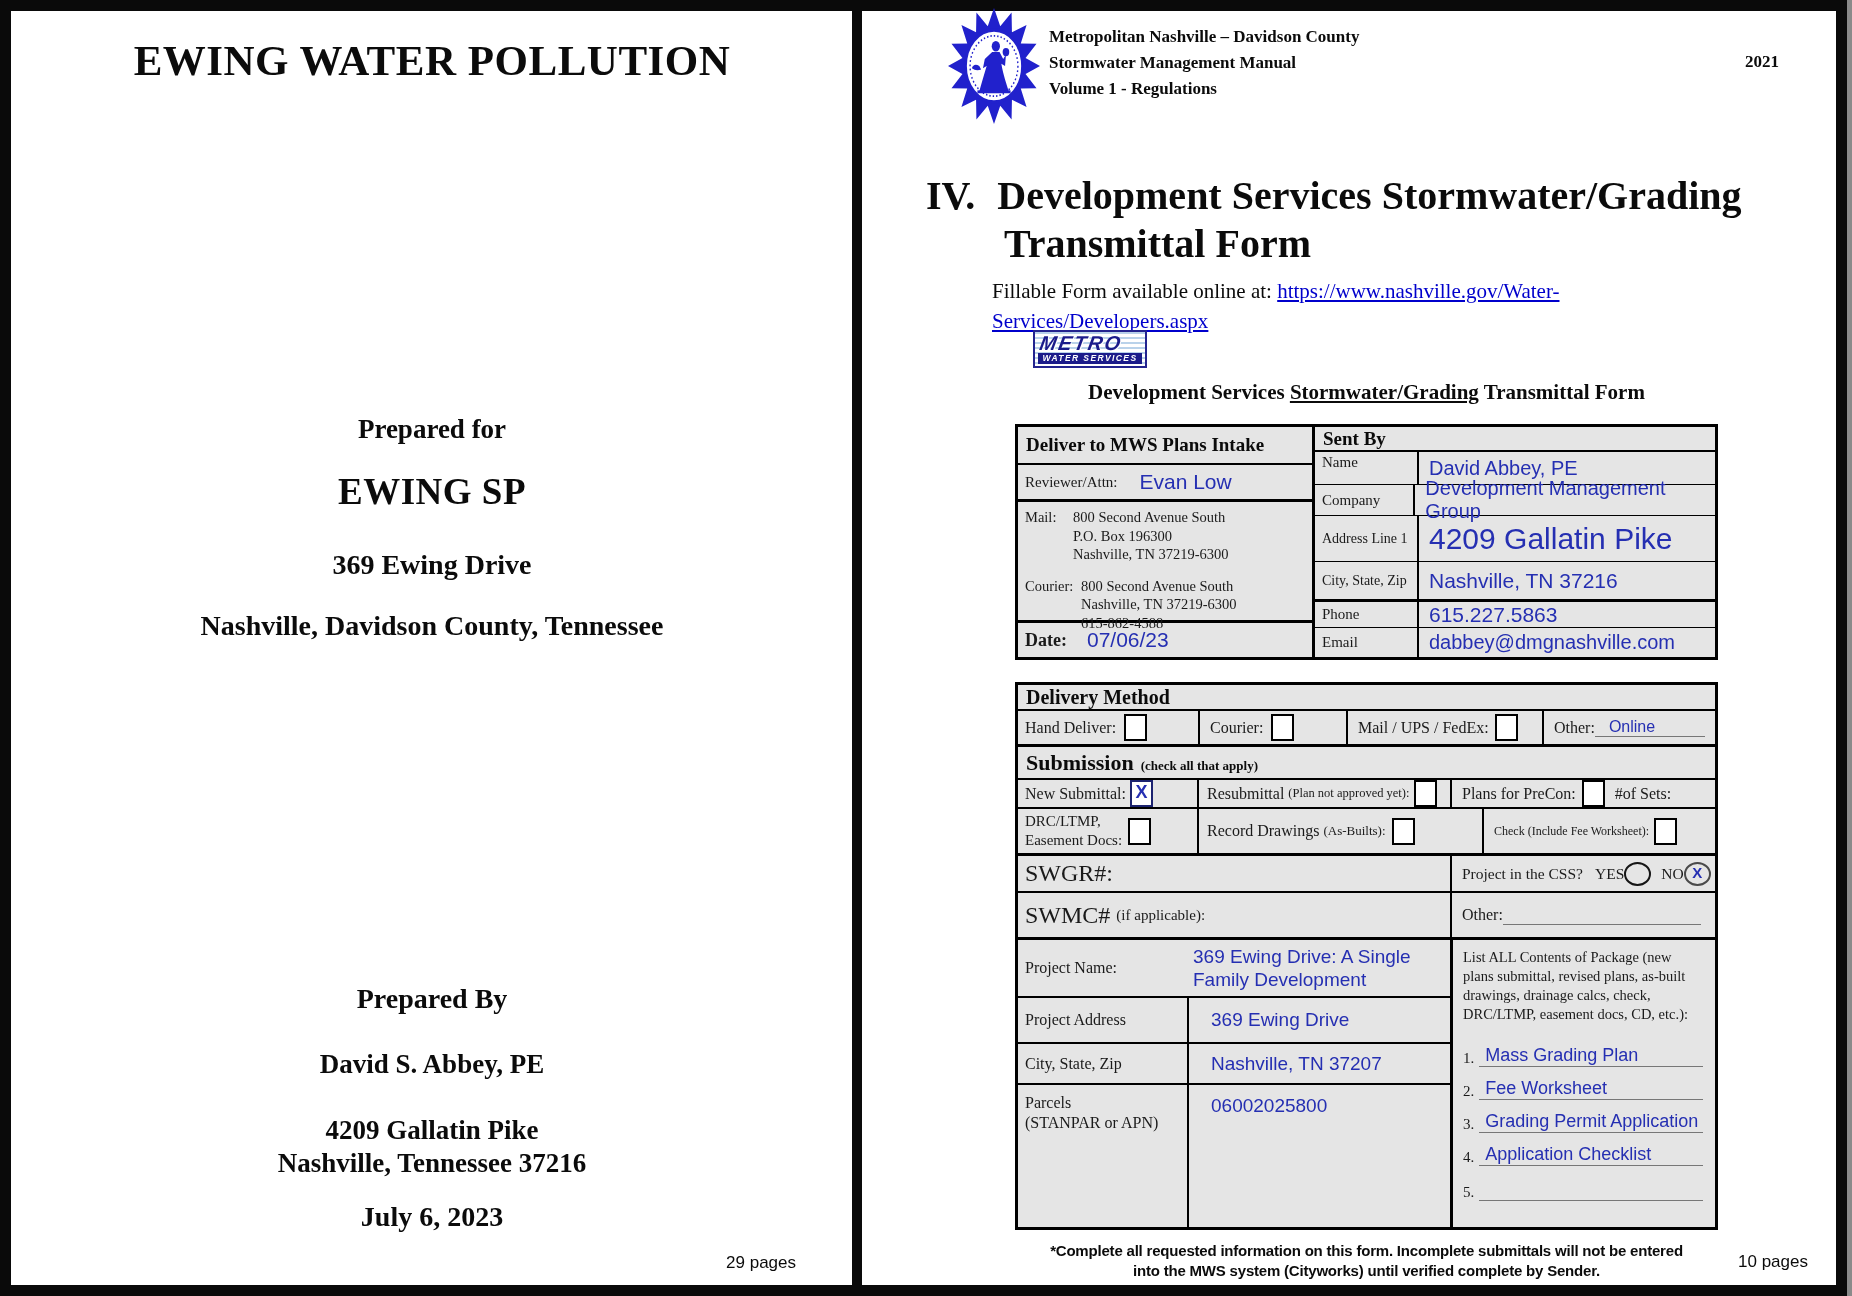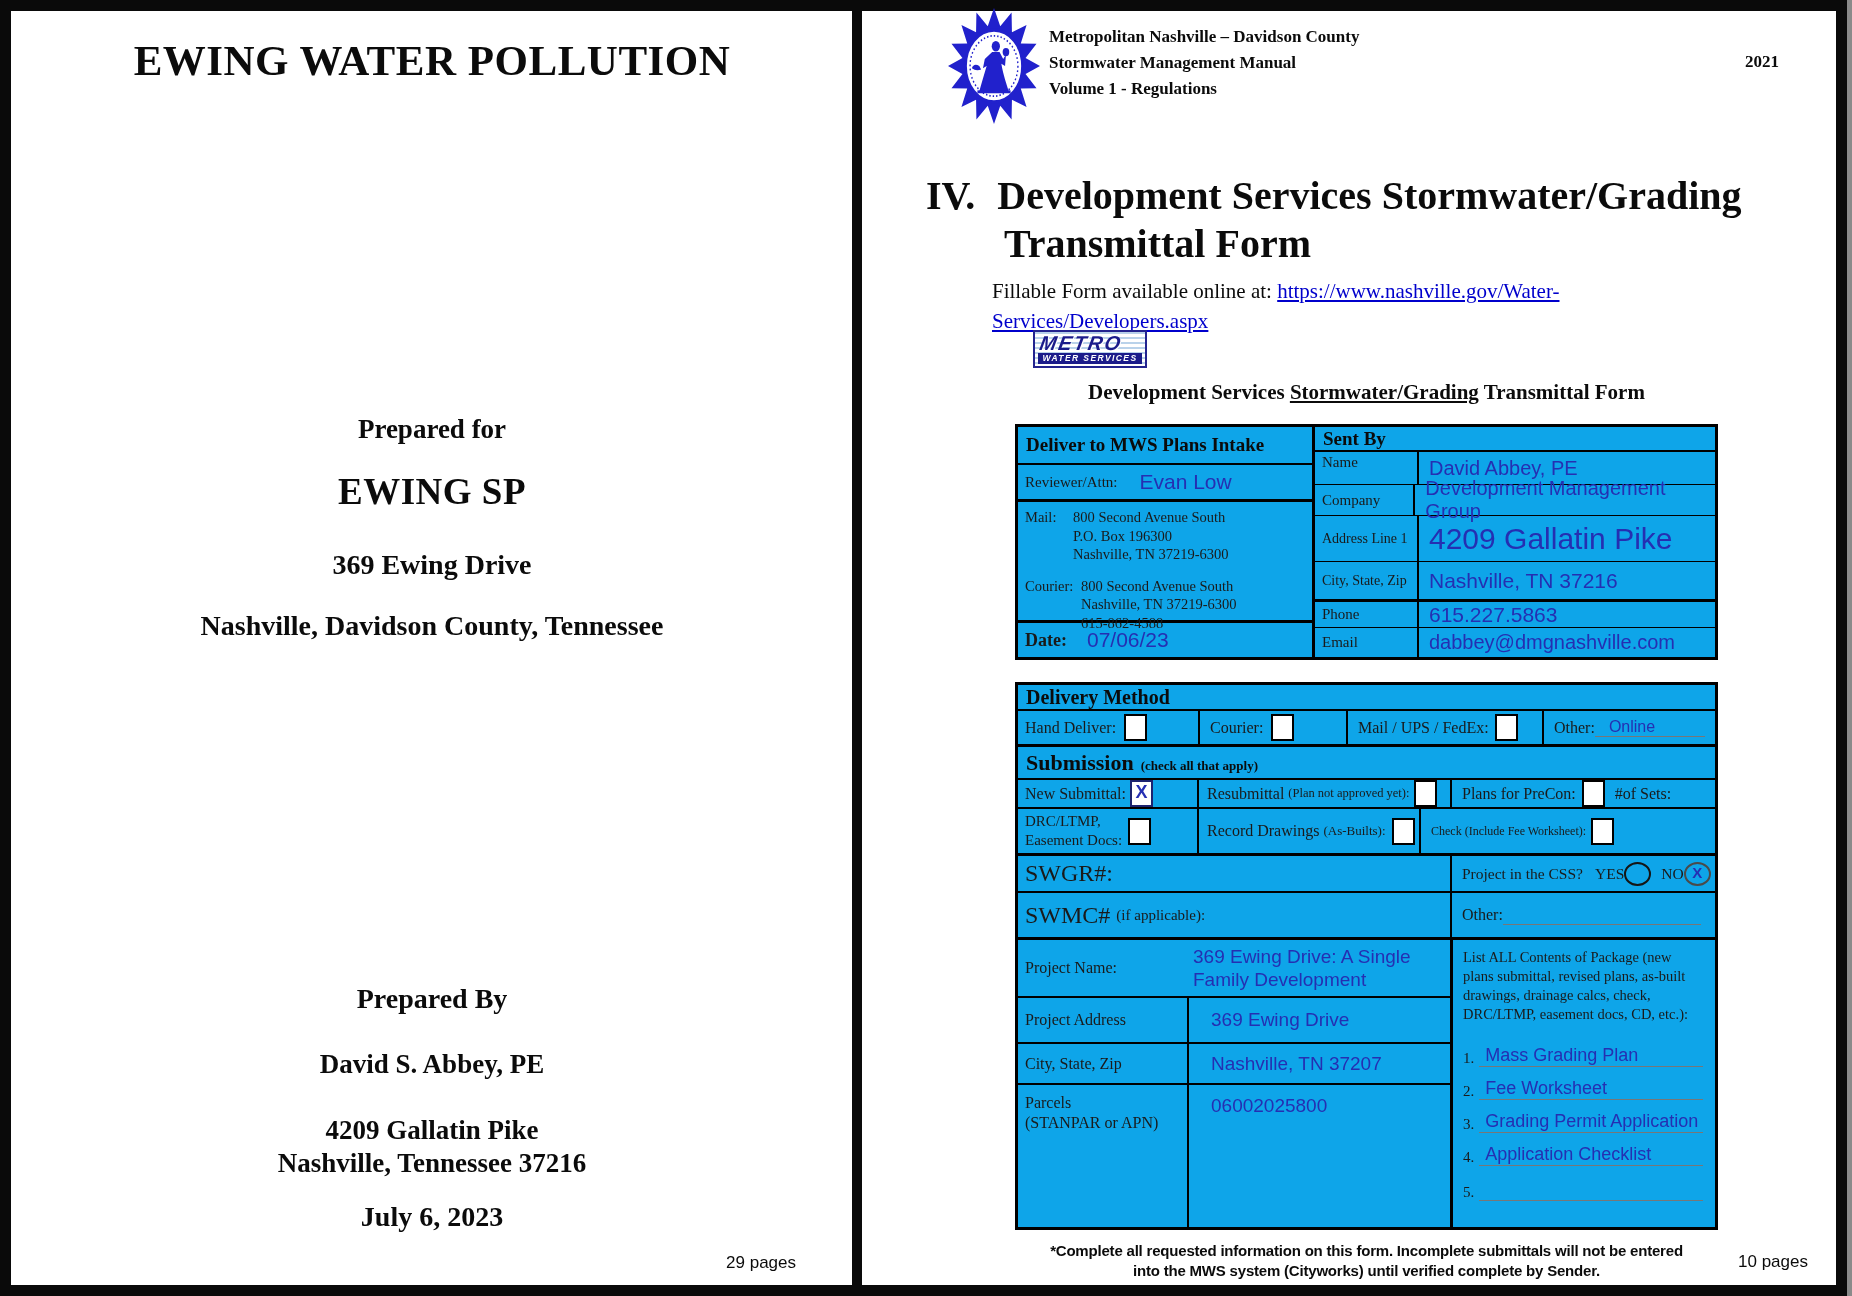--- a/index.html
+++ b/index.html
@@ -10,21 +10,21 @@
   .divider{position:absolute;left:852px;top:0;width:10px;height:1296px;background:#0a0a0a;}
   .abs{position:absolute;}
   .ctr{text-align:center;}
   .sans{font-family:"Liberation Sans",sans-serif;}
   .b{font-weight:bold;}
   .fill{color:#252fb2;font-family:"Liberation Sans",sans-serif;}
   .link{color:#0000cc;text-decoration:underline;}
   
   .cover-title{left:40px;top:36px;width:784px;font-size:43px;font-weight:bold;line-height:49px;letter-spacing:.5px;}
   
-  .tbl{position:absolute;border:3px solid #000;box-sizing:border-box;background:#0ea5e9;}
+  .tbl{position:absolute;border:3px solid #000;box-sizing:border-box;background:#e5e5e5;}
   .row{box-sizing:border-box;display:flex;align-items:center;}
   .cb{display:inline-block;width:23px;height:27px;border:2.5px solid #000;box-sizing:border-box;
       background:#fff;text-align:center;line-height:23px;font:bold 18px "Liberation Sans",sans-serif;color:#252fb2;}
   .oval{display:inline-block;width:27px;height:24px;border:2.5px solid #151515;border-radius:50%;
         box-sizing:border-box;text-align:center;line-height:20px;font:bold 15px "Liberation Sans",sans-serif;color:#252fb2;}
   .oval.no{border-color:#4a4a4a;}
   .uline{border-bottom:1.5px solid #777;}
   .vline{width:2px;background:#000;align-self:stretch;flex:0 0 2px;}
   .vline3{width:3px;background:#000;align-self:stretch;flex:0 0 3px;}
   .lbl{font-family:"Liberation Serif",serif;color:#1a1a1a;}
@@ -221,21 +221,21 @@
       </div>
       <div class="row" style="height:47px;border-bottom:3px solid #000;">
         <span class="row" style="width:179px;padding-left:7px;">
           <span class="lbl" style="font-size:15px;line-height:19px;">
             <span style="display:block;">DRC/LTMP,</span>
             <span style="display:block;">Easement Docs:</span>
           </span>
           <span class="cb" style="margin-left:6px;"></span>
         </span>
         <span class="vline"></span>
-        <span class="row" style="width:220px;padding-left:8px;">
+        <span class="row" style="width:283px;padding-left:8px;">
           <span class="lbl" style="font-size:16px;">Record Drawings</span>
           <span class="lbl" style="font-size:13px;margin-left:4px;">(As-Builts):</span>
           <span class="cb" style="margin-left:6px;"></span>
         </span>
         <span class="vline"></span>
         <span class="row" style="flex:1;padding-left:10px;">
           <span class="lbl" style="font-size:12px;">Check (Include Fee Worksheet):</span>
           <span class="cb" style="margin-left:5px;"></span>
         </span>
       </div>

